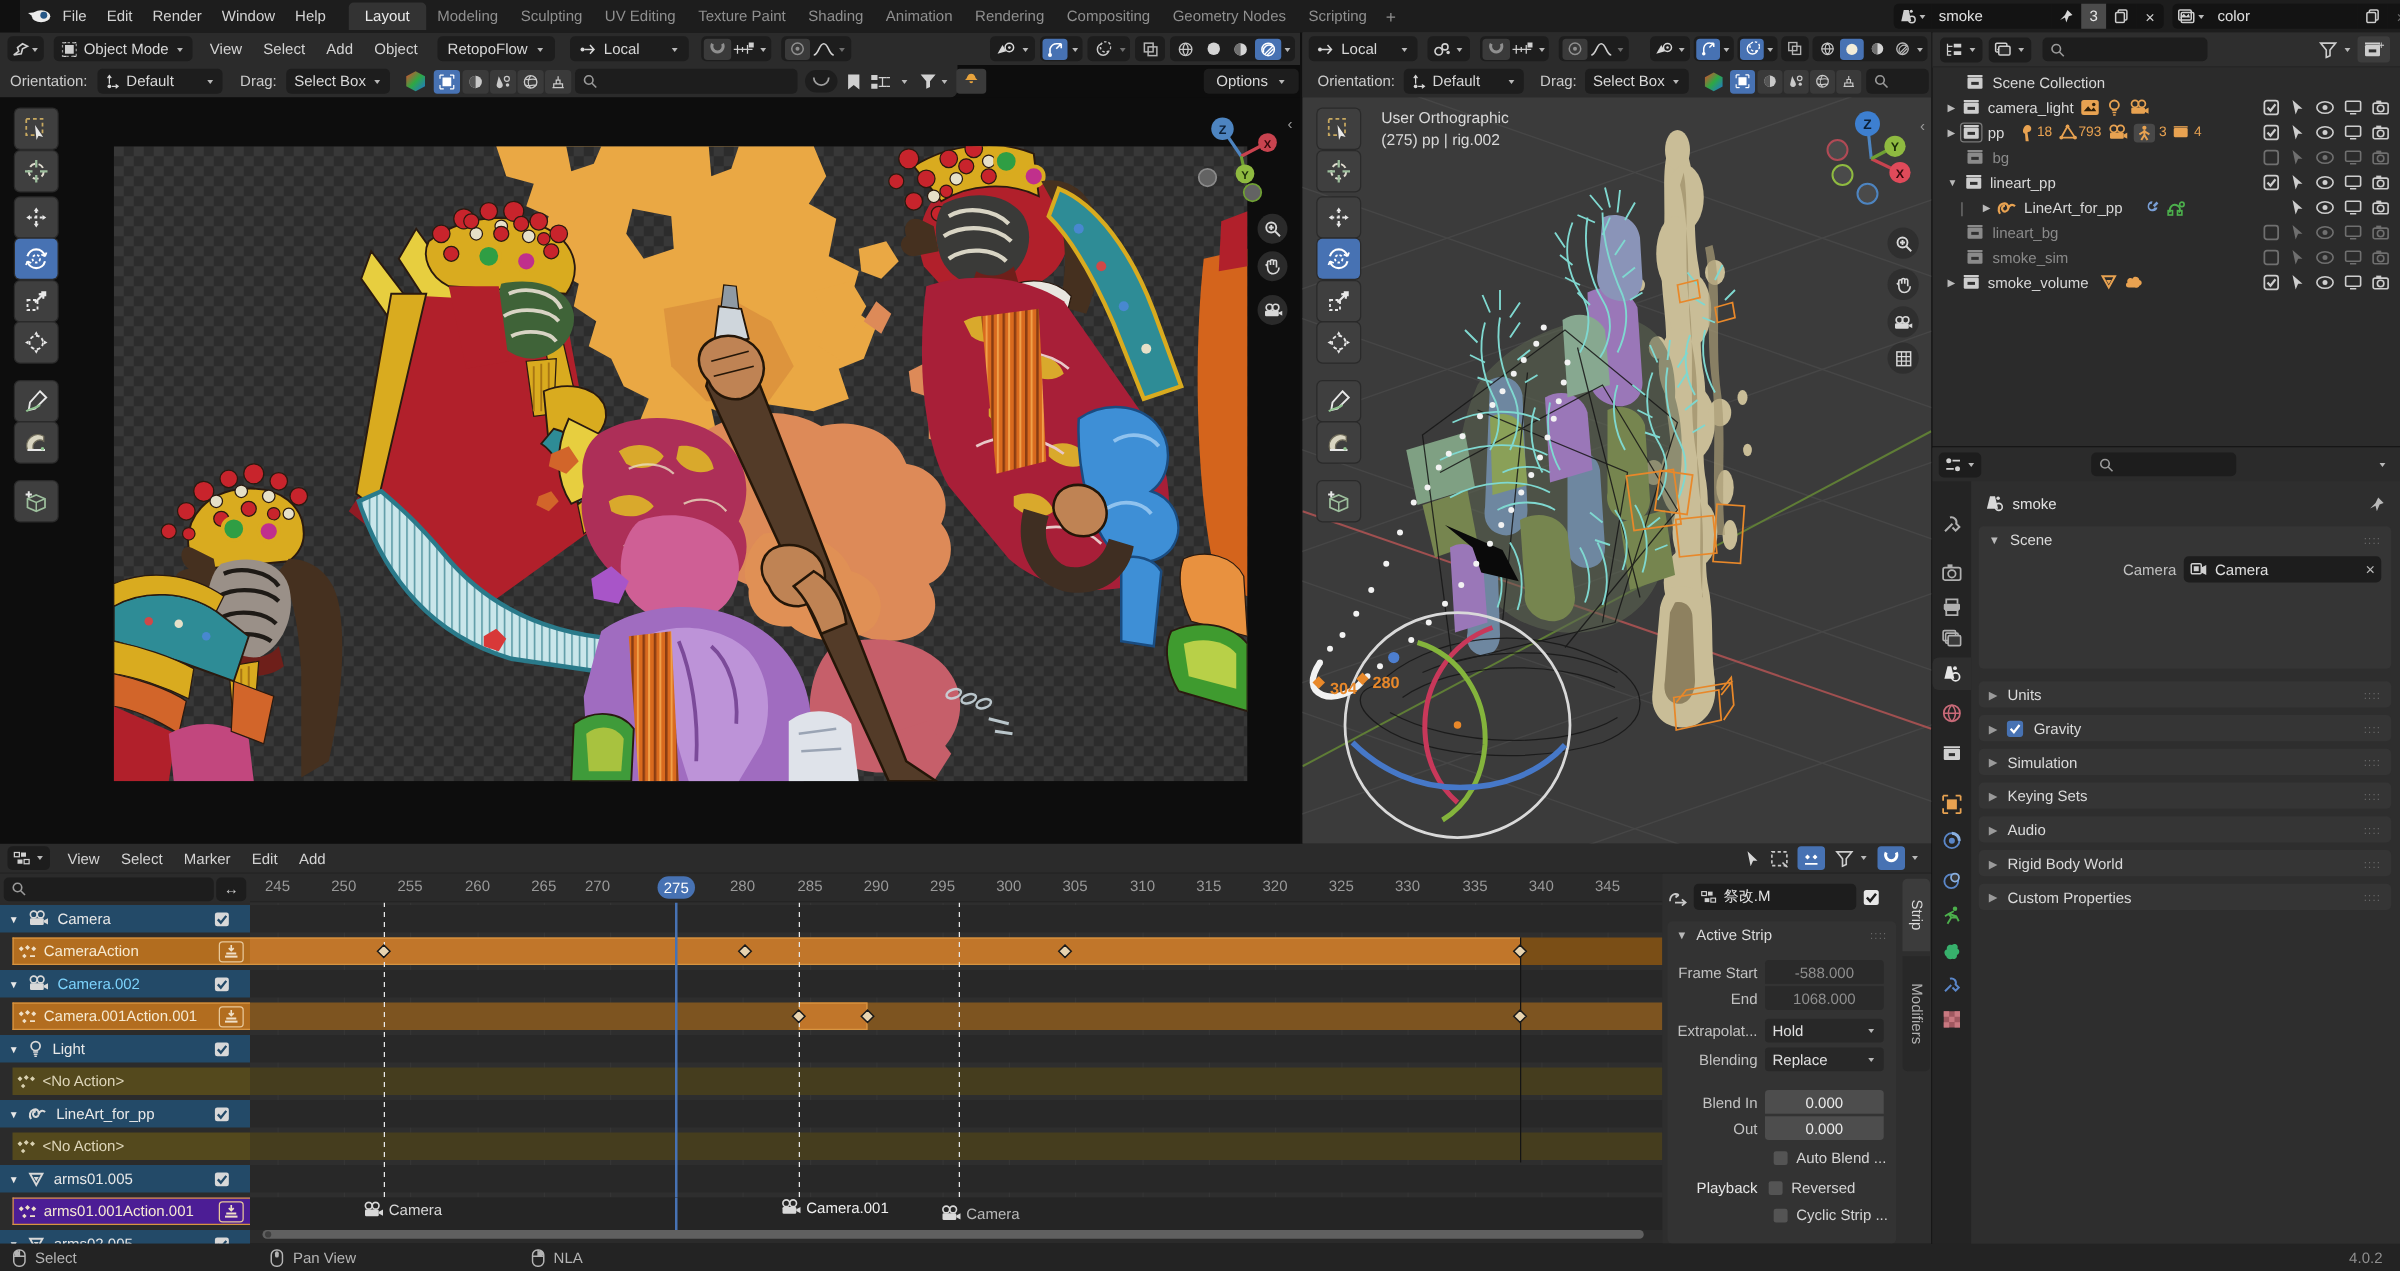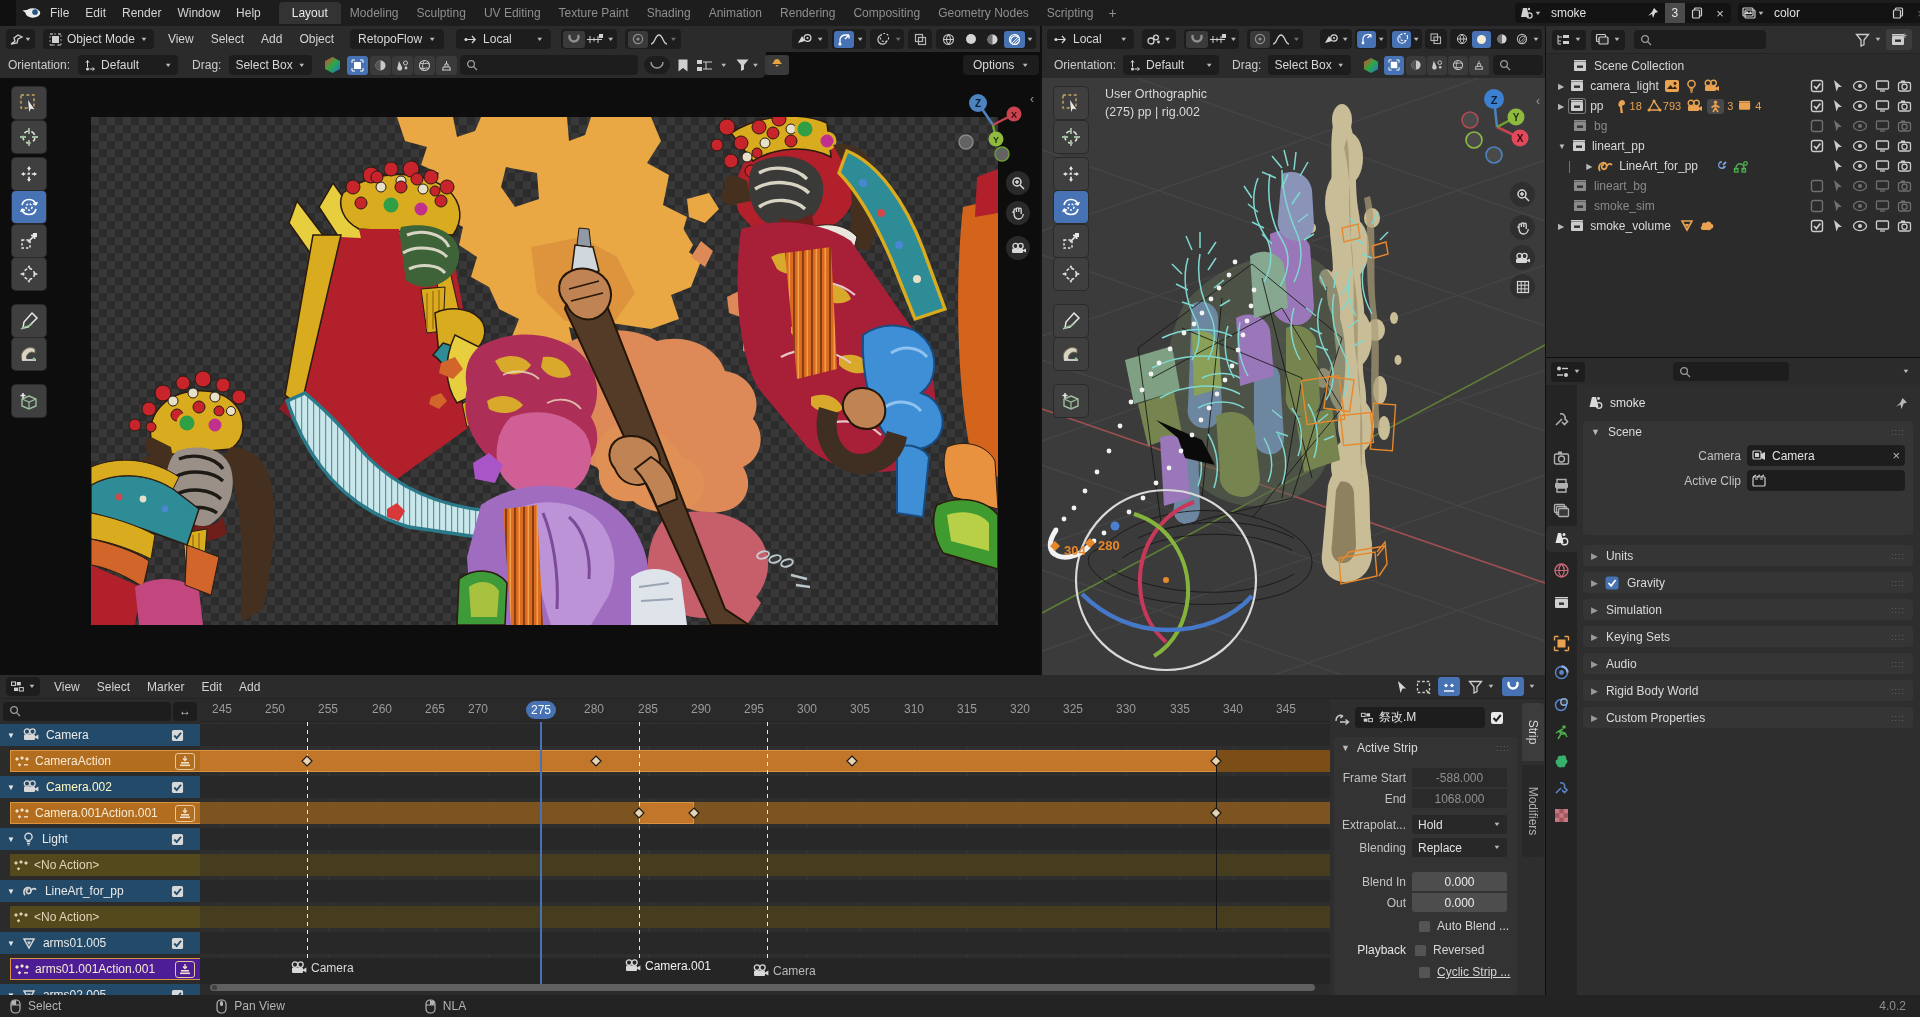--- a/index.html
+++ b/index.html
@@ -1543,30 +1543,20 @@
       <div class="row" style="height:25px;padding-left:0;">
         <span style="width:158px;text-align:right;color:#c2c2c2;">Camera</span>
         <div class="row" style="margin-left:6px;background:#1d1d1d;border-radius:4px;height:21px;width:158px;padding:0 5px;gap:6px;">
           <svg width="14" height="12" viewBox="0 0 14 12">
               <rect x="1" y="1" width="8" height="8" rx="1" fill="none" stroke="#d0d0d0" stroke-width="1.2"></rect>
               <rect x="3" y="3" width="4" height="4" fill="#d0d0d0"></rect>
               <path d="M9 4 l4 -2 v8 l-4 -2" fill="#d0d0d0"></path>
             </svg>
           <span style="color:#e0e0e0;">Camera</span>
           <span style="margin-left:auto;color:#b9b9b9;font-size:13px;">×</span>
-        </div>
-      </div>
-      <div class="row" style="height:25px;">
-        <span style="width:158px;text-align:right;color:#c2c2c2;">Active Clip</span>
-        <div class="row" style="margin-left:6px;background:#1d1d1d;border-radius:4px;height:21px;width:158px;padding:0 5px;">
-          <svg width="14" height="13" viewBox="0 0 14 13">
-              <rect x="1" y="3" width="12" height="9" rx="1" fill="none" stroke="#d0d0d0" stroke-width="1.2"></rect>
-              <path d="M1 3 L4 1 M5 3 L8 1 M9 3 L12 1" stroke="#d0d0d0" stroke-width="1.2"></path>
-              <path d="M3 5 h3 M8 5 h3" stroke="#d0d0d0"></path>
-            </svg>
         </div>
       </div>
     </div>
     <div class="abs row" style="left:6px;top:160px;width:330px;height:21px;background:#353535;border-radius:4px;">
       <span style="color:#9a9a9a;font-size:9px;margin-left:8px;">▶</span>
         <span style="margin-left:8px;color:#dadada;">Units</span>
       <span style="position:absolute;right:8px;color:#6a6a6a;letter-spacing:1px;font-size:9px;">::::</span>
       </div>
     <div class="abs row" style="left:6px;top:187px;width:330px;height:21px;background:#353535;border-radius:4px;">
       <span style="color:#9a9a9a;font-size:9px;margin-left:8px;">▶</span>
@@ -1763,21 +1753,21 @@
   <div class="abs row" style="left:0;top:101px;width:200px;height:22px;background:#234a68;">
     <span style="color:#e8e8e8;font-size:8px;margin-left:7px;">▼</span>
     <span style="margin-left:7px;display:flex;">
         <svg width="17" height="14" viewBox="0 0 17 14">
           <circle cx="5" cy="3.6" r="2.7" fill="none" stroke="#d8d8d8" stroke-width="1.3"></circle>
           <circle cx="10.5" cy="3.6" r="2.7" fill="none" stroke="#d8d8d8" stroke-width="1.3"></circle>
           <rect x="2" y="6.6" width="11" height="5.4" rx="1" fill="#d8d8d8"></rect>
           <path d="M13 8.4 l3.4 -1.8 v5 l-3.4 -1.8" fill="#d8d8d8"></path>
         </svg>
       </span>
-    <span style="margin-left:7px;color:#fef9c3;">Camera.002</span>
+    <span style="margin-left:7px;color:#7dd3fc;">Camera.002</span>
     <svg width="13" height="13" viewBox="0 0 14 14" style="position:absolute;right:16px;">
         <rect x="1" y="1" width="12" height="12" rx="2" fill="#d8d8d8"></rect>
         <path d="M3.5 7 l2.6 2.8 L10.8 4" stroke="#234a68" stroke-width="2" fill="none"></path>
       </svg>
     </div>
   <div class="abs row" style="left:10px;top:127px;width:190px;height:22px;background:#b26d1f;border:1px solid #d89440;border-right:none;">
     <svg width="16" height="14" viewBox="0 0 16 14" style="margin-left:3px;">
         <path d="M3 3 l2 2 l-2 2 l-2 -2 Z M8 2 l2 2 l-2 2 l-2 -2 Z M13 3 l2 2 l-2 2 l-2 -2 Z M5.5 9 l1.8 1.8 l-1.8 1.8 l-1.8 -1.8 Z" fill="#f0e0c8"></path>
         <path d="M10 10.8 h4" stroke="#f0e0c8" stroke-width="1.4"></path>
       </svg>
@@ -1961,21 +1951,21 @@
           </svg>
         <span style="margin-left:6px;color:#d4d4d4;">Auto Blend ...</span>
       </div>
       <div class="row" style="height:20px;margin-top:4px;">
         <span style="width:72px;text-align:right;color:#e5e5e5;">Playback</span>
         <svg width="13" height="13" viewBox="0 0 14 14" style="margin-left:8px;">
             <rect x="1" y="1" width="12" height="12" rx="2" fill="#545454"></rect>
           </svg>
         <span style="margin-left:6px;color:#d4d4d4;">Reversed</span>
       </div>
-      <div class="row" style="height:20px;margin-top:2px;text-decoration:underline;">
+      <div class="row" style="height:20px;margin-top:2px;">
         <span style="width:84px;"></span>
         <svg width="13" height="13" viewBox="0 0 14 14">
             <rect x="1" y="1" width="12" height="12" rx="2" fill="#545454"></rect>
           </svg>
         <span style="margin-left:6px;color:#d4d4d4;">Cyclic Strip ...</span>
       </div>
     </div>
     <div class="abs" style="left:192px;top:4px;width:22px;height:58px;background:#3c3c3c;border-radius:4px 4px 0 0;display:flex;align-items:center;justify-content:center;">
       <span style="transform:rotate(90deg);color:#d8d8d8;white-space:nowrap;">Strip</span>
     </div>

